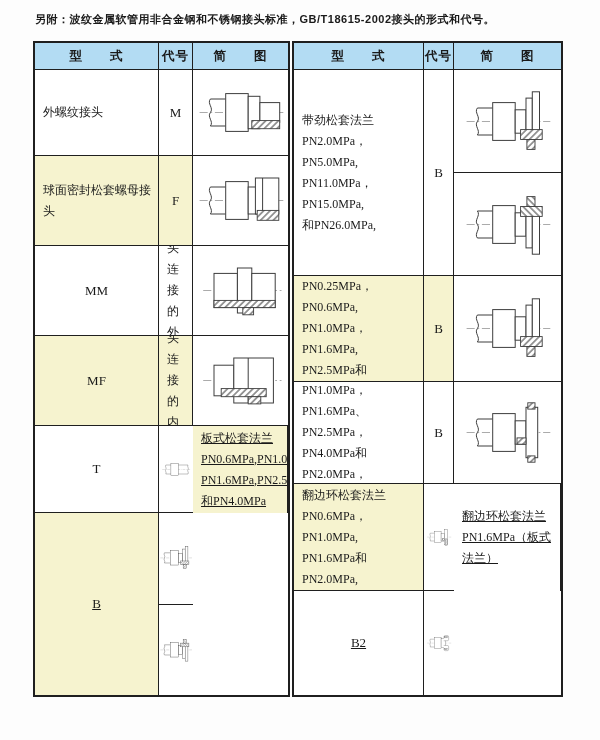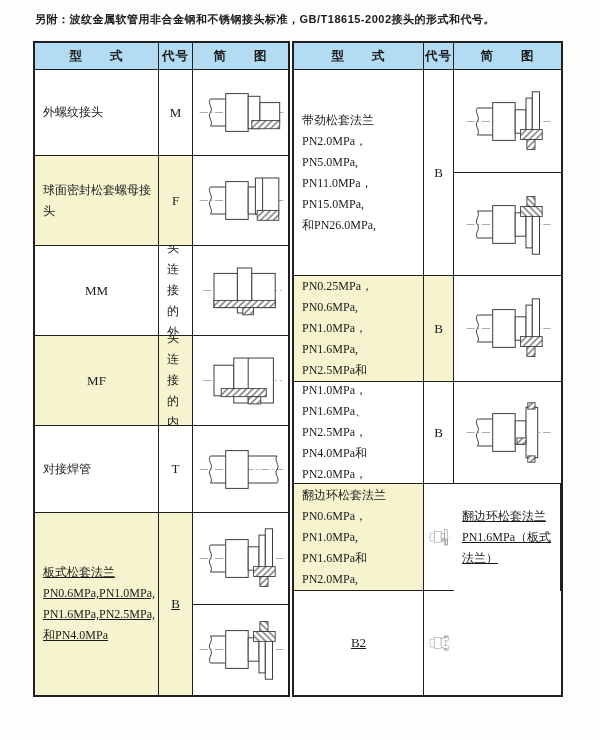--- a/index.html
+++ b/index.html
@@ -199,21 +199,20 @@
 
   <div class="cell code hl">MF</div>
   <div class="cell type hl">与松套螺母接头连接的内
 螺纹过渡接头</div>
   <div class="cell diag last-col">
     <svg viewBox="0 0 100 70">
         <use href="#g-mf"></use>
       </svg>
   </div>
 
-  <div class="cell type">对接焊管</div>
   <div class="cell code">T</div>
   <div class="cell diag last-col">
     <svg viewBox="0 0 100 70">
         <use href="#g-t"></use>
       </svg>
   </div>
 
   <div class="cell type hl last-row">板式松套法兰
 PN0.6MPa,PN1.0MPa,
 PN1.6MPa,PN2.5MPa,

